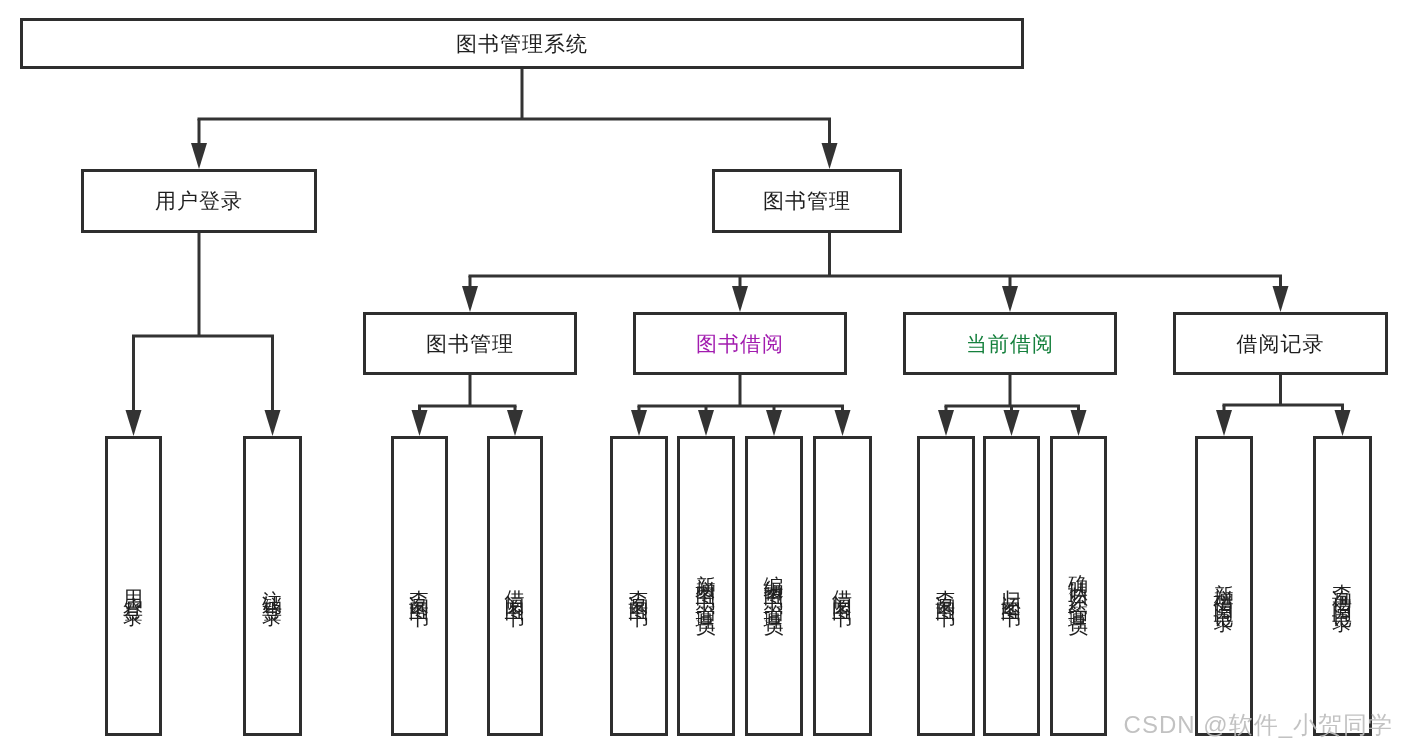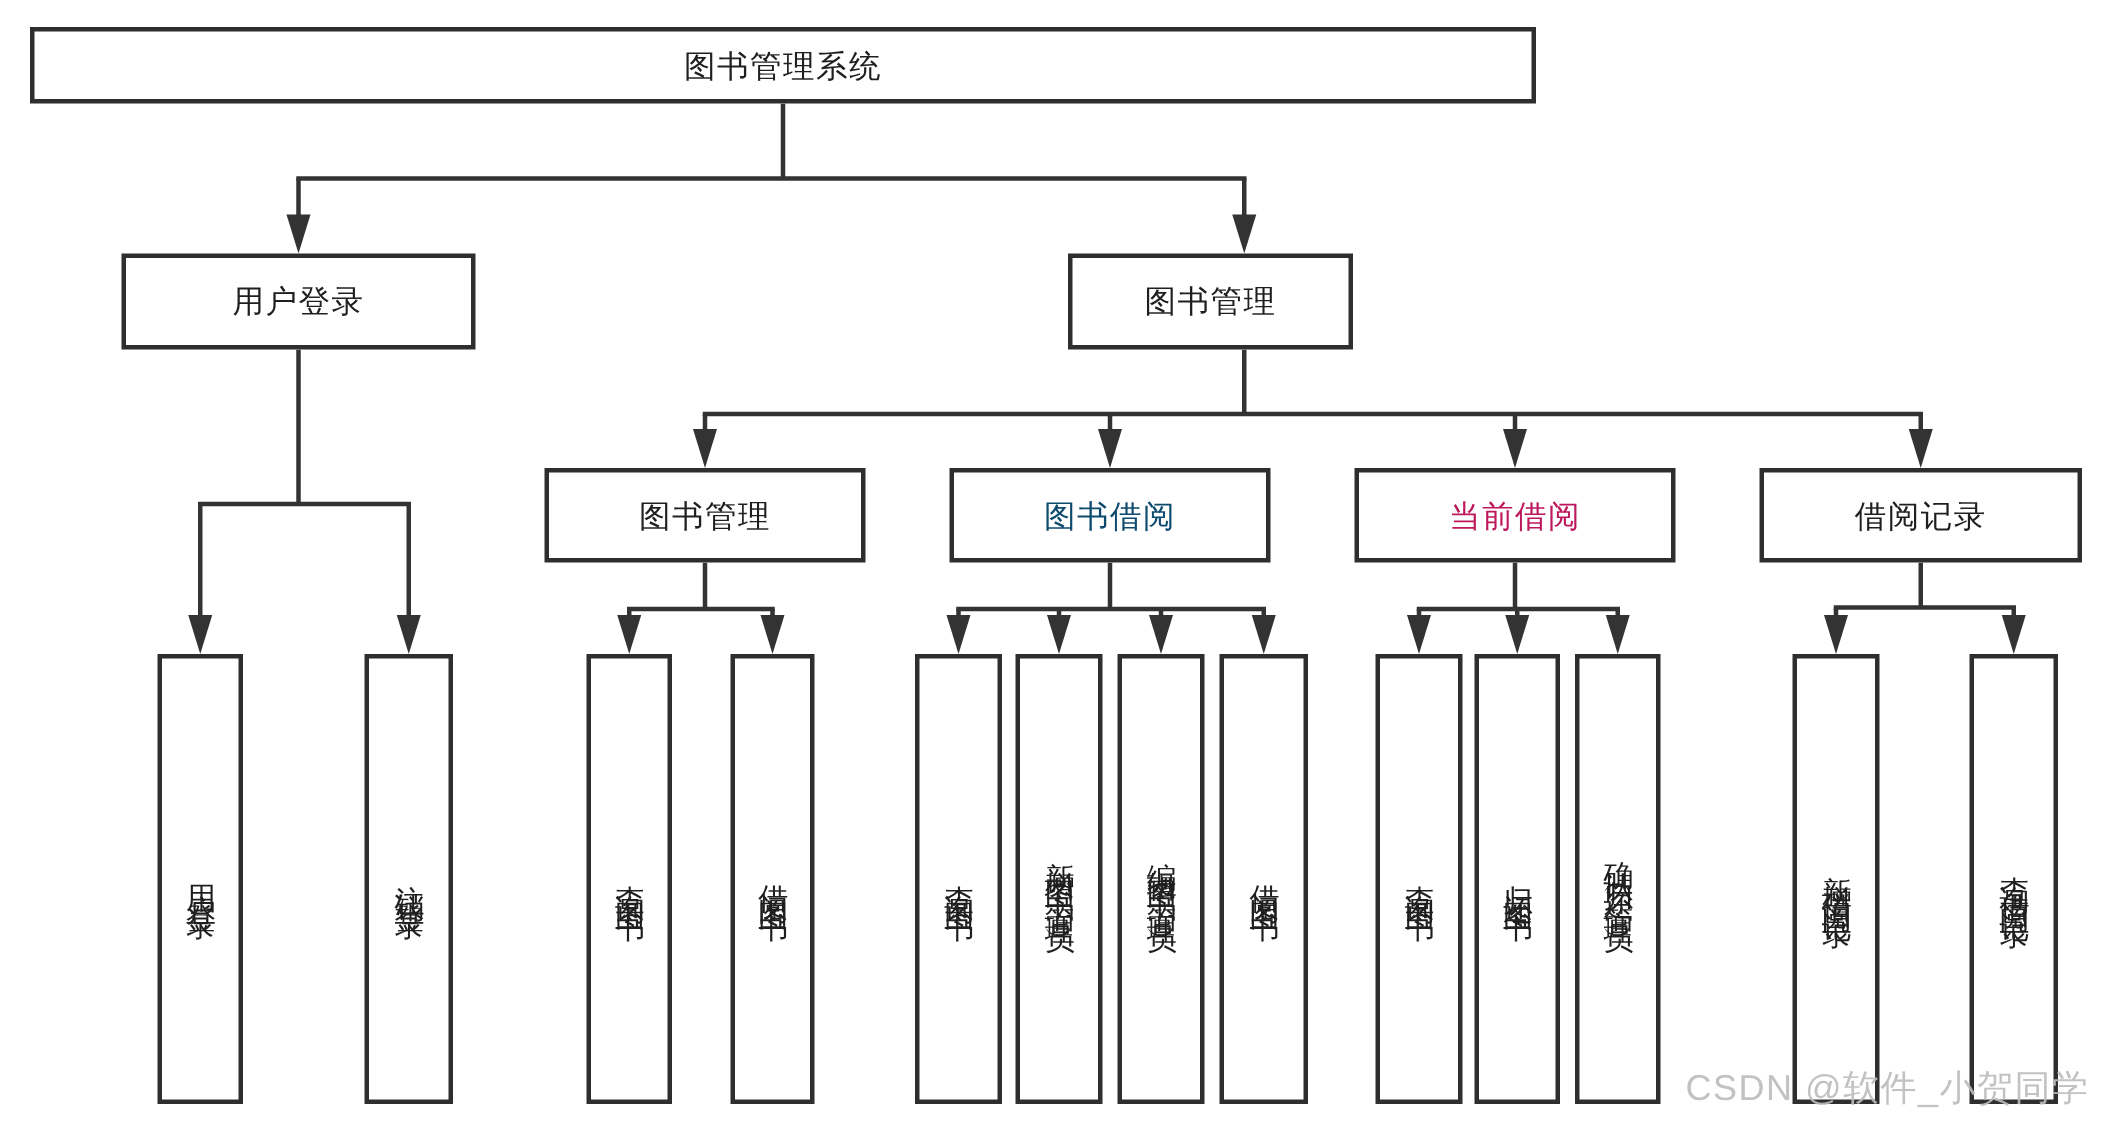--- a/index.html
+++ b/index.html
@@ -109,24 +109,24 @@
       </div>
       <div class="node horizontal" style="left: 81px; top: 169px; width: 236px; height: 64px; border-color: rgb(46, 46, 46); color: rgb(31, 31, 31);">
         <span class="node-label">用户登录</span>
       </div>
       <div class="node horizontal" style="left: 712px; top: 169px; width: 190px; height: 64px; border-color: rgb(46, 46, 46); color: rgb(31, 31, 31);">
         <span class="node-label">图书管理</span>
       </div>
       <div class="node horizontal" style="left: 363px; top: 312px; width: 214px; height: 63px; border-color: rgb(46, 46, 46); color: rgb(31, 31, 31);">
         <span class="node-label">图书管理</span>
       </div>
-      <div class="node horizontal" style="left: 633px; top: 312px; width: 214px; height: 63px; border-color: rgb(46, 46, 46); color: #0c4a6e; text-align: center;">
+      <div class="node horizontal" style="left: 633px; top: 312px; width: 214px; height: 63px; border-color: rgb(46, 46, 46); color: #a21caf; text-align: center;">
         <span class="node-label">图书借阅</span>
       </div>
-      <div class="node horizontal" style="left: 903px; top: 312px; width: 214px; height: 63px; border-color: rgb(46, 46, 46); color: #be185d;">
+      <div class="node horizontal" style="left: 903px; top: 312px; width: 214px; height: 63px; border-color: rgb(46, 46, 46); color: #15803d;">
         <span class="node-label">当前借阅</span>
       </div>
       <div class="node horizontal" style="left: 1173px; top: 312px; width: 215px; height: 63px; border-color: rgb(46, 46, 46); color: rgb(31, 31, 31);">
         <span class="node-label">借阅记录</span>
       </div>
       <div class="node vertical" style="left: 105px; top: 436px; width: 57px; height: 300px; border-color: rgb(46, 46, 46); color: rgb(31, 31, 31);">
         <span class="node-label">用户登录</span>
       </div>
       <div class="node vertical" style="left: 243px; top: 436px; width: 59px; height: 300px; border-color: rgb(46, 46, 46); color: rgb(31, 31, 31);">
         <span class="node-label">注销登录</span>

